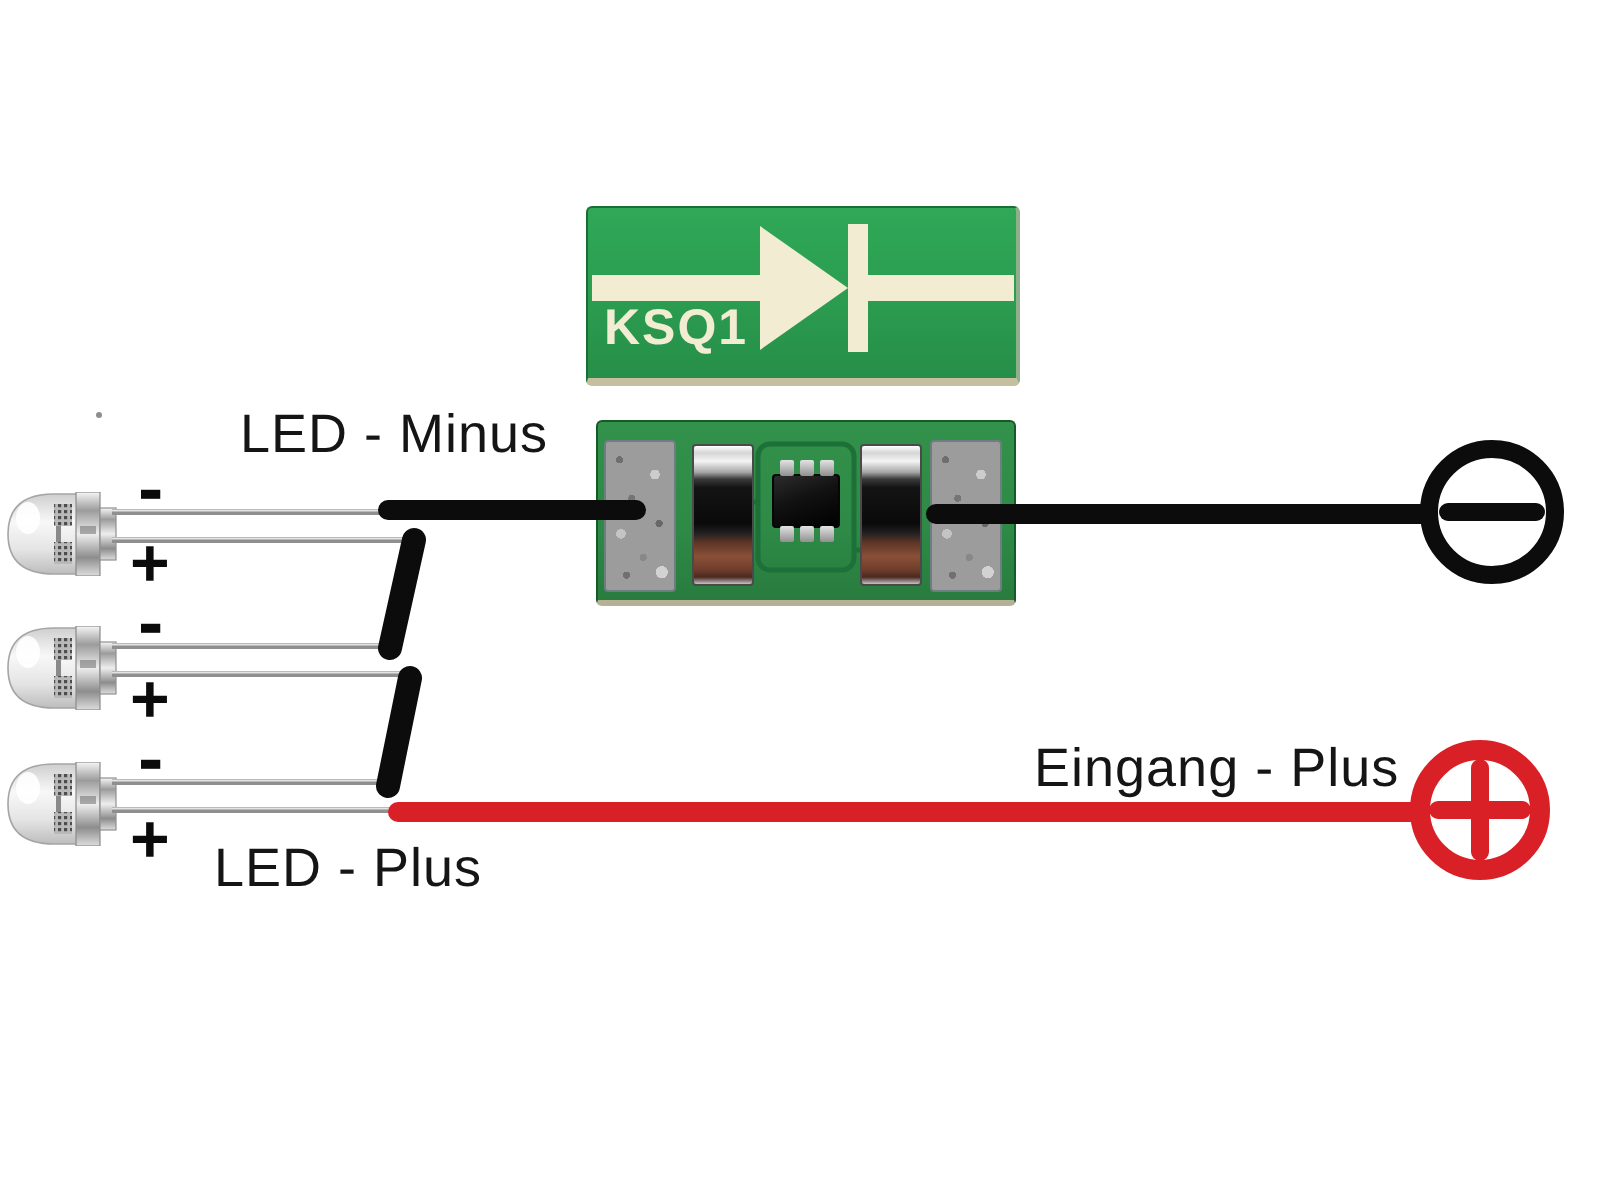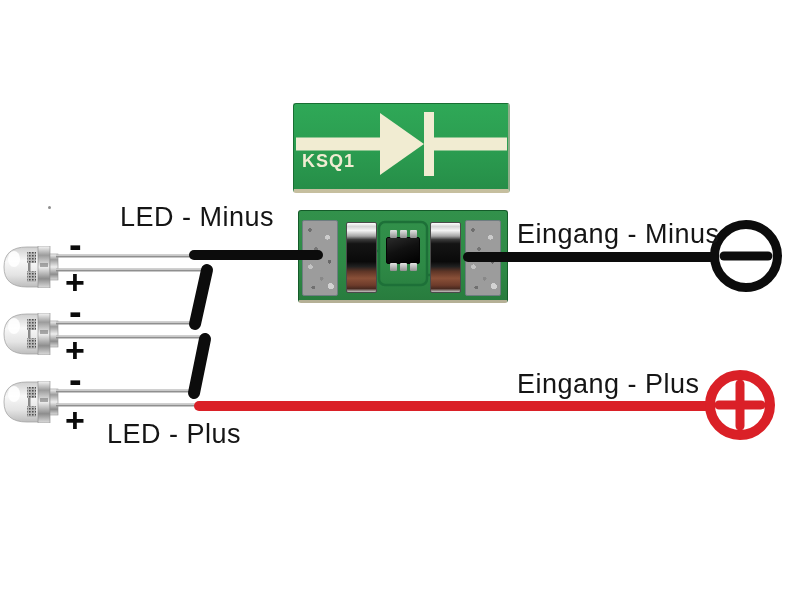--- a/index.html
+++ b/index.html
@@ -20,21 +20,21 @@
 
   
   .board-front{
     position:absolute;left:293px;top:103px;width:217px;height:90px;
     background:linear-gradient(180deg,#2fa857 0%,#2b9c50 55%,#268e48 100%);
     border:1px solid #196f33;border-bottom:4px solid #c6bf9f;border-right:2px solid #8fae8a;
     border-radius:3px;box-sizing:border-box;
   }
   .ksq-label{
     position:absolute;left:8px;top:48px;color:#f1ecd2;font-weight:bold;
-    font-size:18px;letter-spacing:1px;line-height:1;
+    font-size:25px;letter-spacing:1px;line-height:1;
   }
 
   
   .board-back{
     position:absolute;left:298px;top:210px;width:210px;height:93px;
     background:linear-gradient(180deg,#32914b 0%,#2e8a46 60%,#287c3e 100%);
     border:1px solid #145b29;border-bottom:3px solid #b5b096;
     border-radius:3px;box-sizing:border-box;
   }
   .pad{
@@ -197,17 +197,16 @@
   <svg class="abs" style="left:706px;top:216px" width="84" height="84" viewBox="0 0 84 84">
     <circle cx="40" cy="40" r="31.5" fill="#ffffff" stroke="#0c0c0c" stroke-width="9"></circle>
     <path d="M18,40 H62" stroke="#0c0c0c" stroke-width="9" stroke-linecap="round"></path>
   </svg>
   <svg class="abs" style="left:702px;top:367px" width="80" height="80" viewBox="0 0 80 80">
     <circle cx="38" cy="38" r="30" fill="#ffffff" stroke="#da2027" stroke-width="10"></circle>
     <path d="M17,38 H59 M38,17 V59" stroke="#da2027" stroke-width="9" stroke-linecap="round"></path>
   </svg>
 
   <div class="cap" style="left:120px;top:203px">LED - Minus</div>
-  <div class="cap" style="left:517px;top:220px">Eingang - Minus</div>
   <div class="cap" style="left:517px;top:370px">Eingang - Plus</div>
   <div class="cap" style="left:107px;top:420px">LED - Plus</div>
 
 </div>
 
 </body></html>

